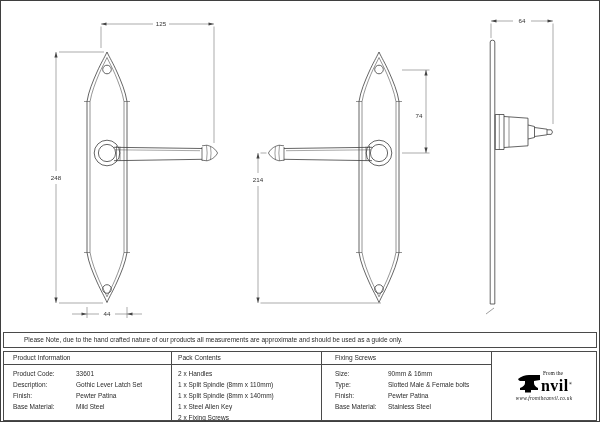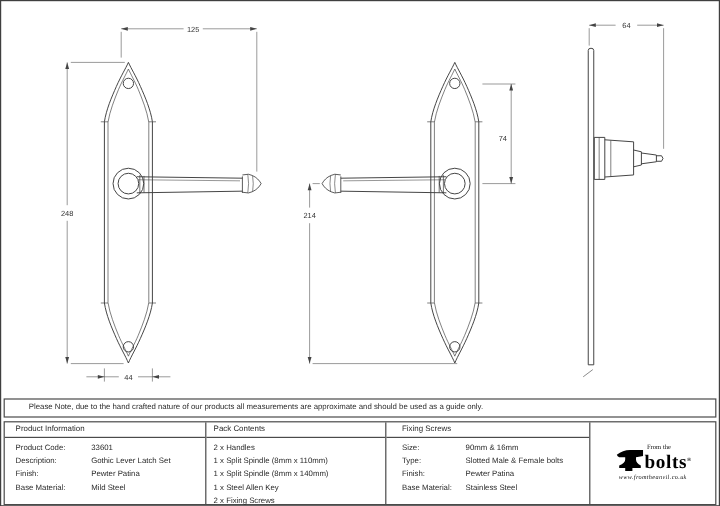--- a/index.html
+++ b/index.html
@@ -202,21 +202,21 @@
 
     <div class="col" id="col-brand">
       <div class="brand">
         <div class="brand-row">
           <svg class="anvil-glyph" width="24" height="20" viewBox="0 0 24 20">
             <path fill="#000" d="M2,6 Q7,2 13,2 L24,2 L24,7 L18,8 L18,10 Q18,13 22,15 L22,17
                      L15,17 L15,19.5 L9,19.5 L9,17 L4,17 L4,15 Q9,13 9,10 L9,8 L4,8 Q2.5,7.5 2,6 Z"></path>
           </svg>
           <div class="brand-text">
             <div class="from-the">From the</div>
-            <div class="nvil"><span>bolts</span><span class="reg">®</span></div>
+            <div class="nvil"><span>nvil</span><span class="reg">®</span></div>
           </div>
         </div>
         <div class="website">www.fromtheanvil.co.uk</div>
       </div>
     </div>
 
   </div>
 </div>
 
 </body></html>

